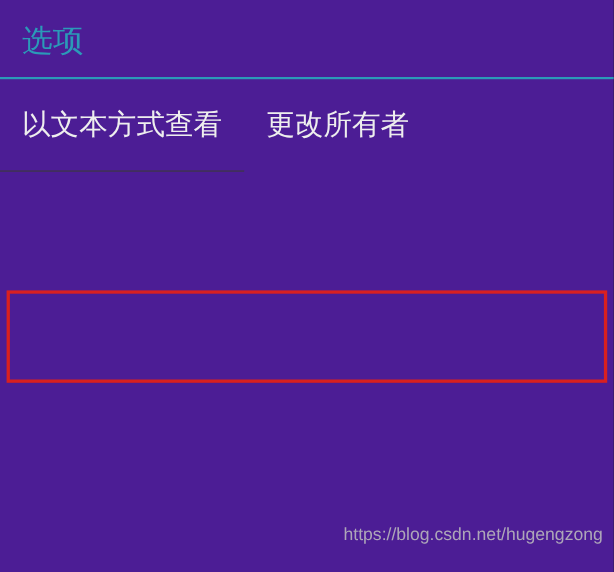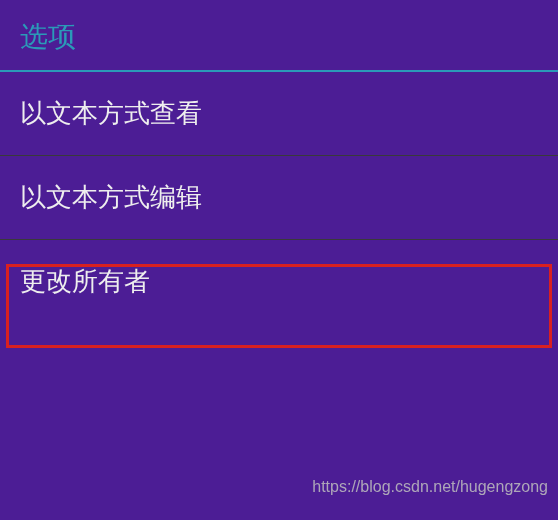--- a/index.html
+++ b/index.html
@@ -24,21 +24,22 @@
       padding: 18px 20px 14px 20px;
       border-bottom: 2px solid #2b9ab8;
     }
     .header-title {
       color: #2b9ab8;
       font-size: 28px;
       font-weight: 400;
     }
     .menu-list {
       display: flex;
-      flex-direction: column;
+      flex-direction: row;
+      text-align: center;
     }
     .menu-item {
       padding: 24px 20px;
       border-bottom: 1px solid #3a3a3a;
       color: #eeeeee;
       font-size: 26px;
       font-weight: 400;
       cursor: pointer;
       position: relative;
     }
@@ -69,23 +70,20 @@
 
 <div class="dialog">
   <div class="header">
     <div class="header-title">选项</div>
   </div>
   <div class="menu-list">
     <div class="menu-item">
       <span>以文本方式查看</span>
     </div>
     <div class="menu-item">
-      <span>以文本方式编辑</span>
-    </div>
-    <div class="menu-item">
       <span>更改所有者</span>
     </div>
   </div>
 </div>
 
 <div class="highlight-box"></div>
 
 <div class="watermark">https://blog.csdn.net/hugengzong</div>
 
 </body></html>

